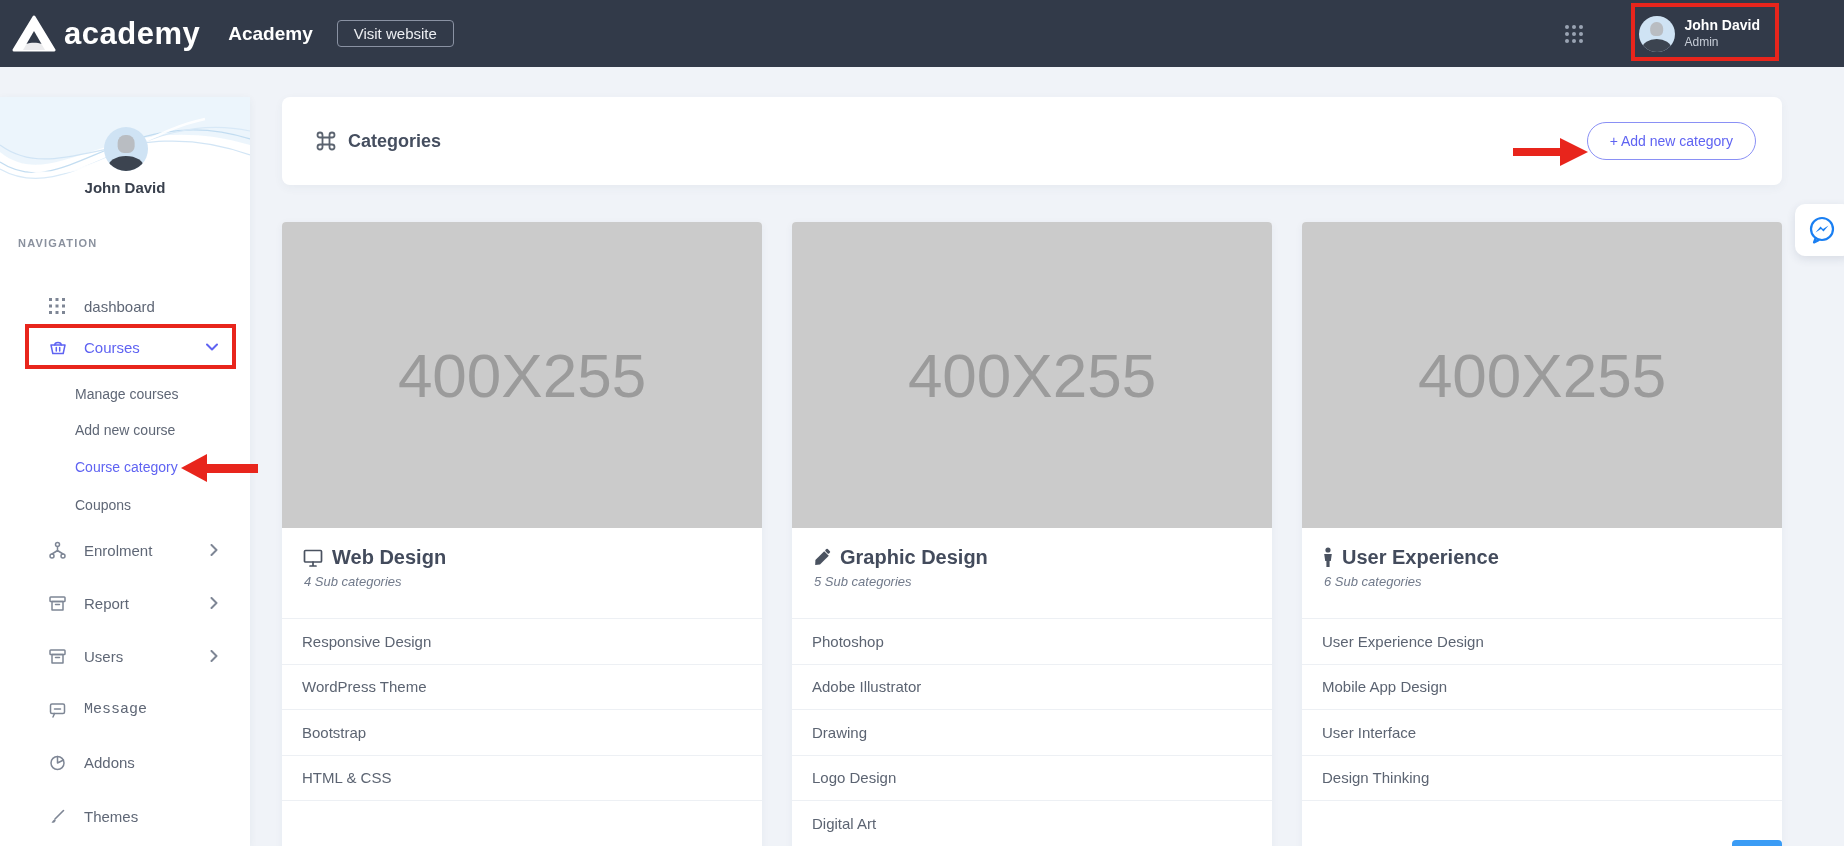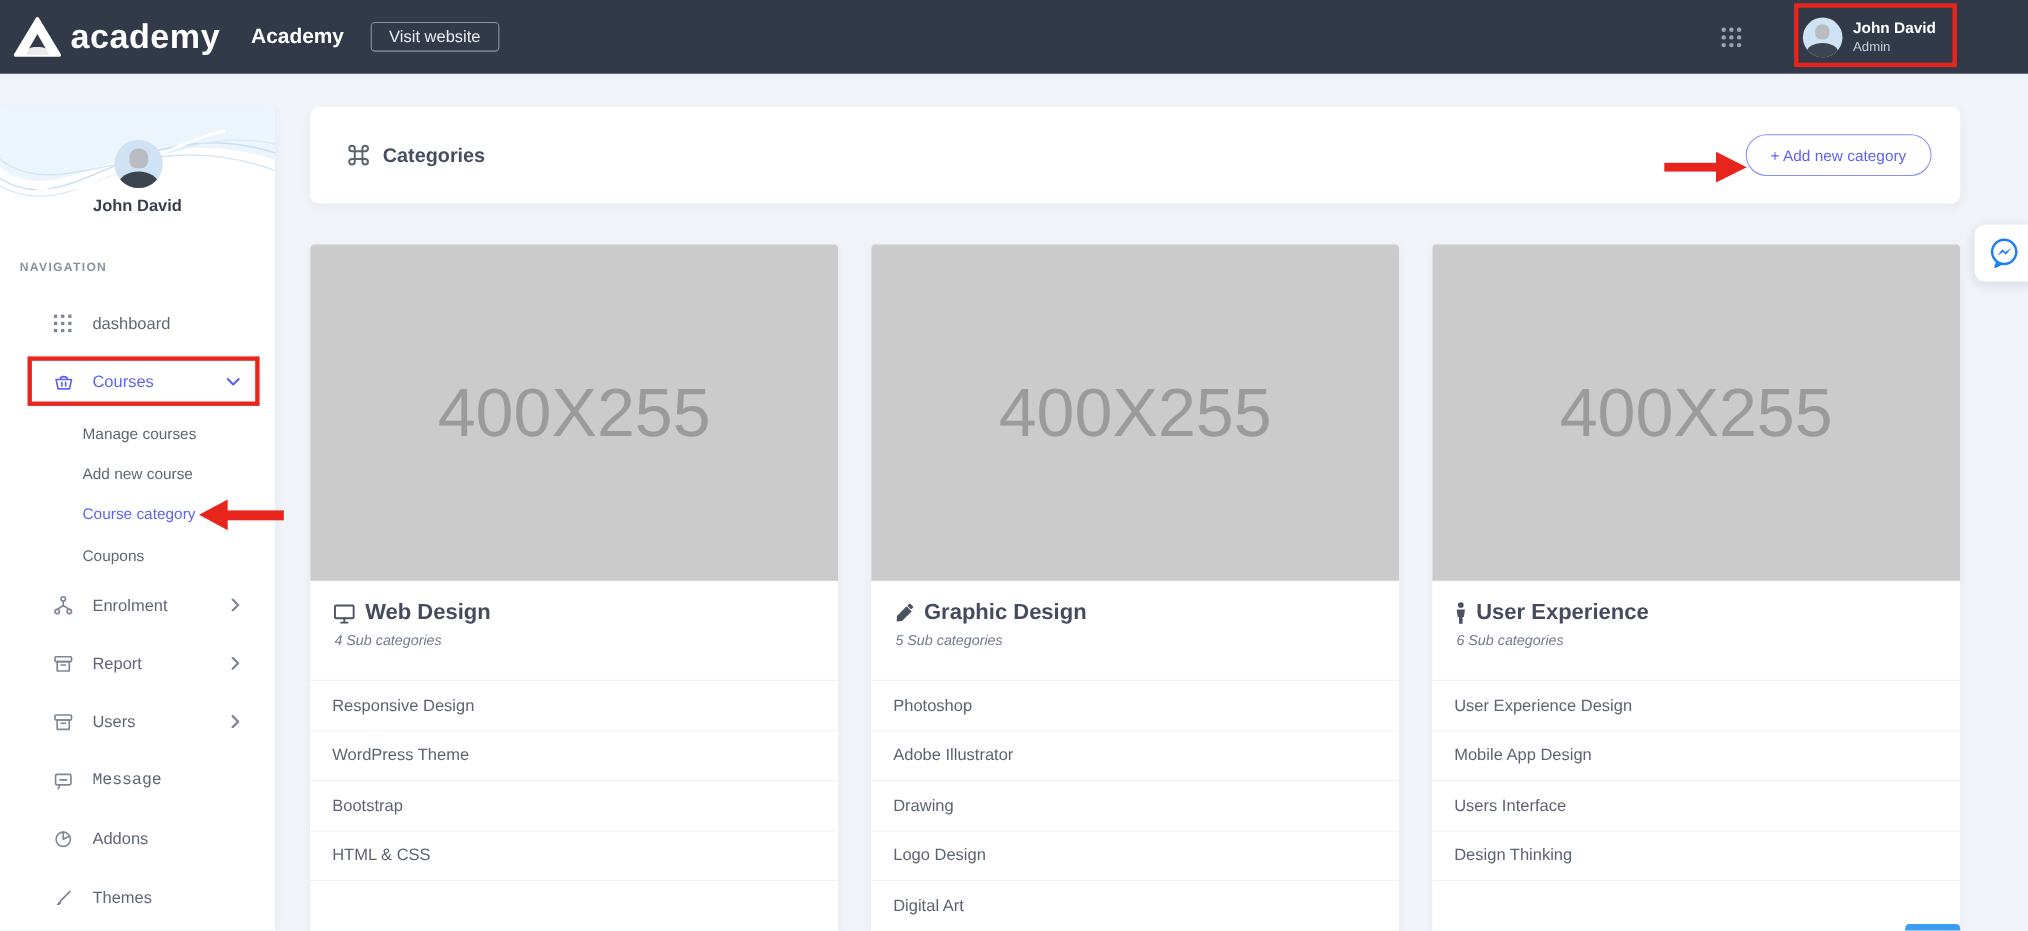--- a/index.html
+++ b/index.html
@@ -172,21 +172,21 @@
     <path d="M20 70 C80 95 140 35 205 22" fill="none" stroke="#ffffff" stroke-width="2.5" opacity="0.9"></path>
   </svg>
 
   <span class="side-avatar">
     <span class="avatar-head"></span>
       <span class="avatar-body"></span>
   </span>
   <div class="side-profile-name">John David</div>
   <div class="nav-section-label">NAVIGATION</div>
 
-  <div class="menu-item" style="top:182px;">
+  <div class="menu-item" style="top:194px;">
     <span class="mi-icon">
       <svg width="18" height="18" viewBox="0 0 18 18" fill="#7e8695">
         <rect x="1" y="1" width="3" height="3"></rect>
           <rect x="7.5" y="1" width="3" height="3"></rect>
           <rect x="14" y="1" width="3" height="3"></rect>
         <rect x="1" y="7.5" width="3" height="3"></rect>
           <rect x="7.5" y="7.5" width="3" height="3"></rect>
           <rect x="14" y="7.5" width="3" height="3"></rect>
         <rect x="1" y="14" width="3" height="3"></rect>
           <rect x="7.5" y="14" width="3" height="3"></rect>
@@ -393,21 +393,21 @@
           <path d="M2.2 7 h7.6 l-1 7 h-1.2 v6 h-3.2 v-6 h-1.2 Z"></path>
         </svg>
       </span>
       <span class="cat-title">User Experience</span>
     </div>
     <div class="cat-sub">6 Sub categories</div>
   </div>
   <div class="cat-rows">
     <div class="cat-row">User Experience Design</div>
     <div class="cat-row">Mobile App Design</div>
-    <div class="cat-row">Users Interface</div>
+    <div class="cat-row">User Interface</div>
     <div class="cat-row">Design Thinking</div>
   </div>
 </div>
 
 <div class="messenger-float">
   <span>
     <svg width="32" height="32" viewBox="0 0 32 32" fill="none">
       <circle cx="16" cy="15" r="11" stroke="#1a7ff2" stroke-width="2.2"></circle>
       <path d="M9.5 24.5 L8 28.5 L12.5 26.3" stroke="#1a7ff2" stroke-width="2.2" fill="none" stroke-linecap="round" stroke-linejoin="round"></path>
       <path d="M9.5 18.5 L14.5 12.5 L17 15 L22.5 11.5 L17.5 17.5 L15 15 Z" fill="#1a7ff2"></path>

